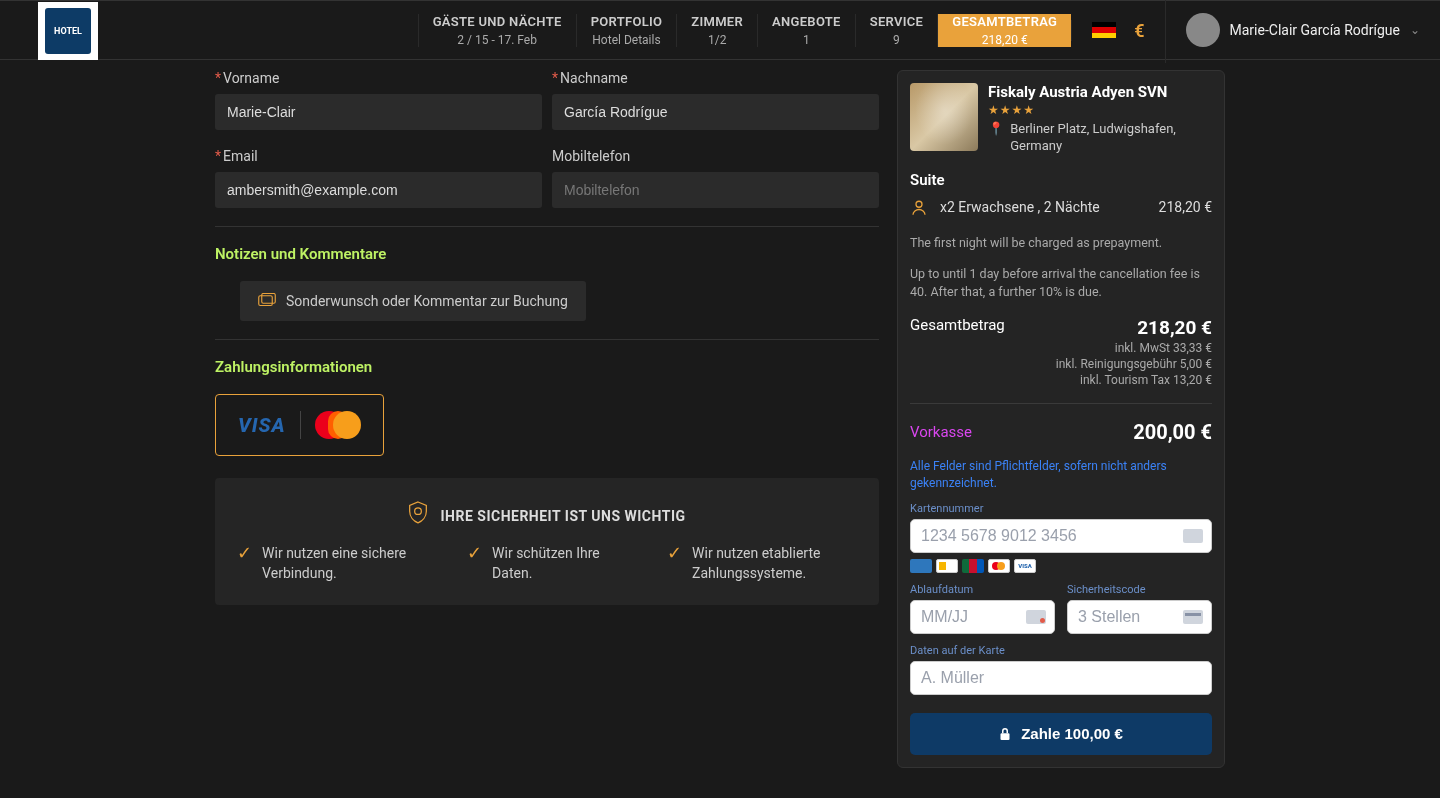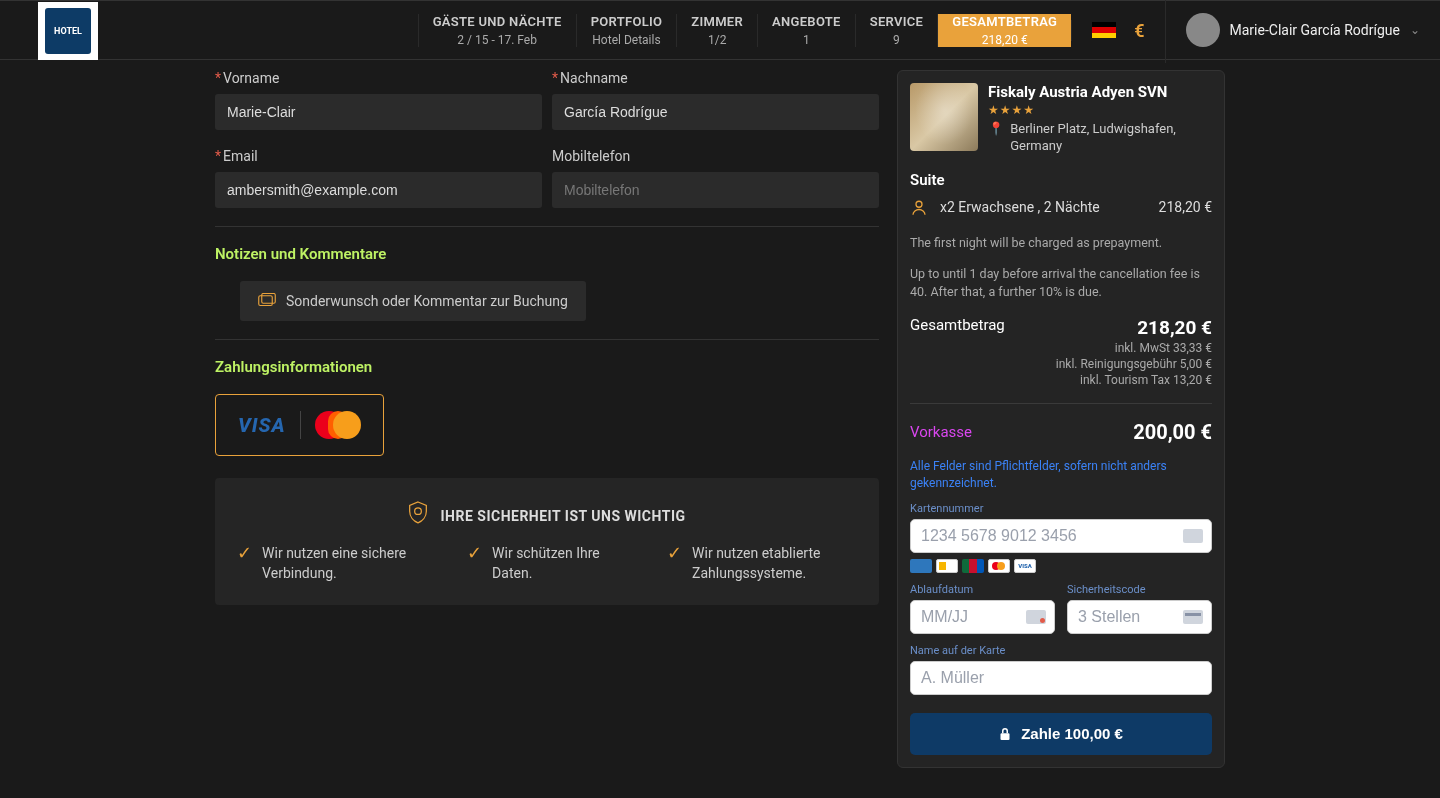--- a/index.html
+++ b/index.html
@@ -321,21 +321,21 @@
         </div>
       </div>
       <div>
         <div class="field-label">Sicherheitscode</div>
         <div class="white-input">
           <input placeholder="3 Stellen" style="">
           <span class="input-icon cvv"></span>
         </div>
       </div>
     </div>
-    <div class="field-label">Name auf der Karte</div>
+    <div class="field-label">Daten auf der Karte</div>
     <div class="white-input">
       <input placeholder="A. Müller" style="">
     </div>
     <button class="pay-btn">
       <svg class="lock" viewBox="0 0 16 18" fill="#fff">
           <rect x="2" y="8" width="12" height="9" rx="1.5"></rect>
           <path d="M5 8 V5 a3 3 0 0 1 6 0 V8" fill="none" stroke="#fff" stroke-width="2"></path>
         </svg>
       <span>Zahle 100,00 €</span>
     </button>

